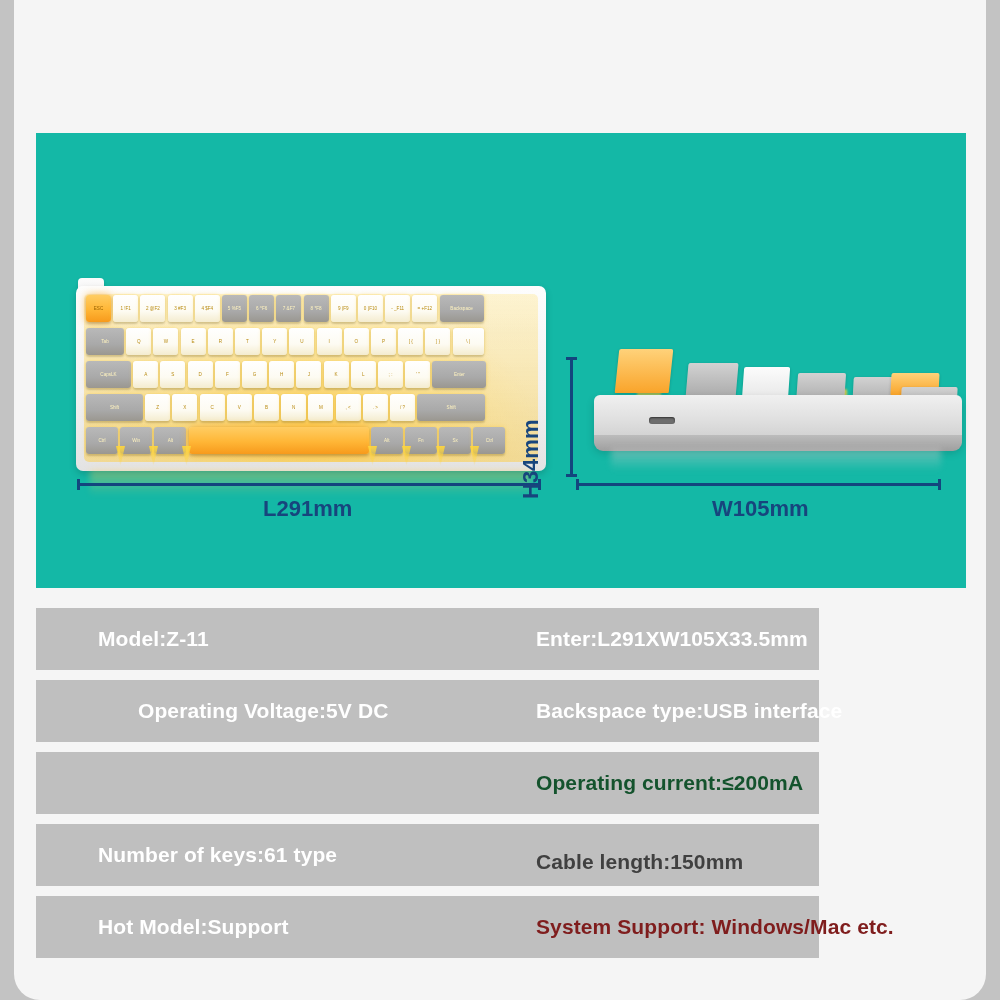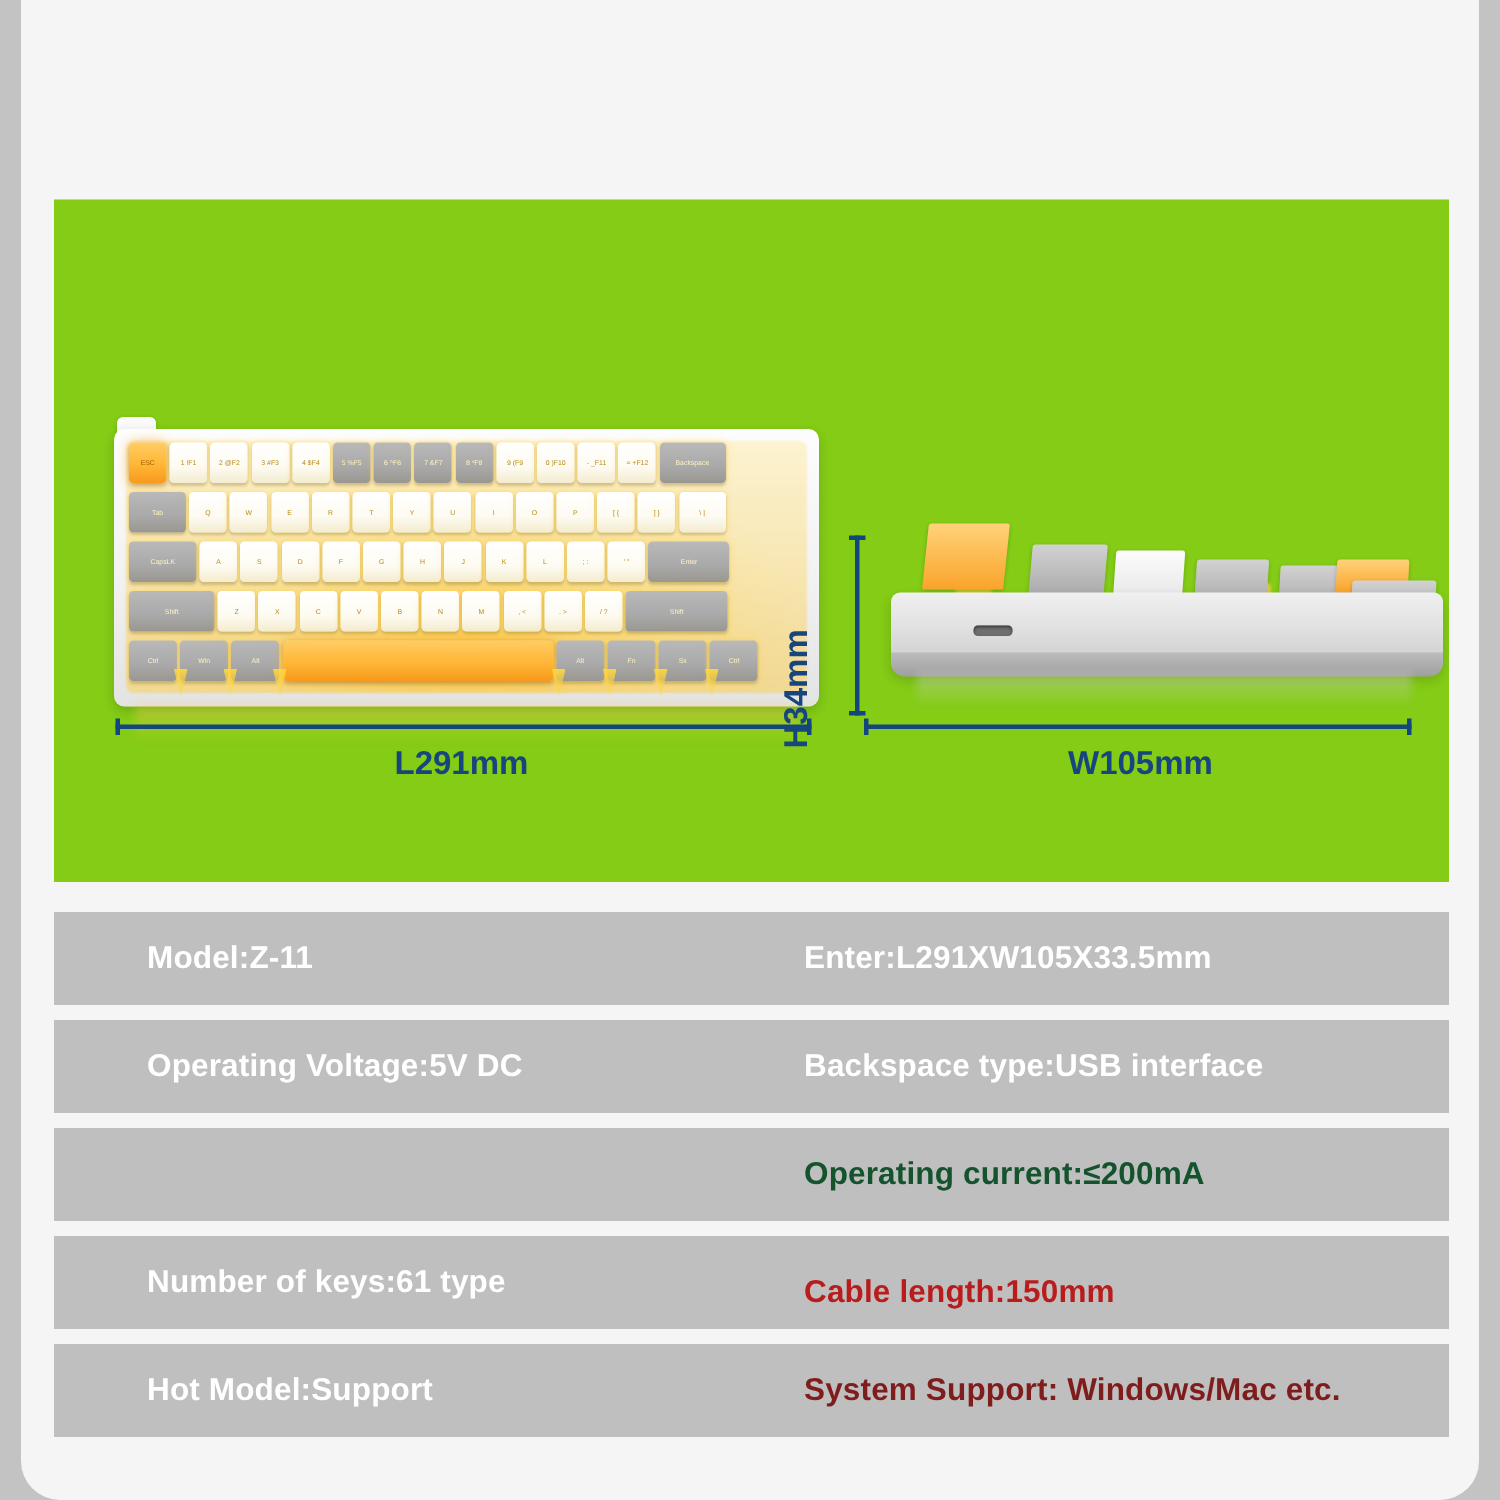--- a/index.html
+++ b/index.html
@@ -50,21 +50,21 @@
     transform: scaleX(0.93);
   }
 
   
   #hero {
     position: absolute;
     left: 22px;
     top: 133px;
     width: 930px;
     height: 455px;
-    background: #84cc16;
+    background: #14b8a6;
   }
 
   
   #kb-top {
     position: absolute;
     left: 40px;
     top: 145px;
     width: 470px;
     height: 195px;
   }
@@ -244,21 +244,21 @@
   #label-h {
     transform-origin: left bottom;
     transform: rotate(-90deg);
   }
 
   
   #spec-table {
     position: absolute;
     left: 22px;
     top: 608px;
-    width: 930px;
+    width: 783px;
   }
   .spec-row {
     position: relative;
     height: 62px;
     background: #bfbfbf;
     margin-bottom: 10px;
     display: flex;
     align-items: center;
   }
   .spec-cell {
@@ -544,29 +544,29 @@
     <div class="dimlabel" id="label-h" style="left:508px; top:340px;">H34mm</div>
 
   </div>
 
   <div id="spec-table">
       <div class="spec-row" style="background: rgb(191, 191, 191);">
         <div class="spec-cell spec-cell-left" style="color: rgb(255, 255, 255);">Model:Z-11</div>
         <div class="spec-cell spec-cell-right" style="color: rgb(255, 255, 255);">Enter:L291XW105X33.5mm</div>
       </div>
       <div class="spec-row" style="background: rgb(191, 191, 191);">
-        <div class="spec-cell spec-cell-left" style="color: rgb(255, 255, 255);">Operating Voltage:5V DC</div>
+        <div class="spec-cell spec-cell-left" style="color: rgb(255, 255, 255); margin-left: 40px;">Operating Voltage:5V DC</div>
         <div class="spec-cell spec-cell-right" style="color: rgb(255, 255, 255);">Backspace type:USB interface</div>
       </div>
       <div class="spec-row" style="background: rgb(191, 191, 191);">
         <div class="spec-cell spec-cell-right" style="color: #14532d;">Operating current:≤200mA</div>
       </div>
       <div class="spec-row" style="background: rgb(191, 191, 191);">
         <div class="spec-cell spec-cell-left" style="color: rgb(255, 255, 255);">Number of keys:61 type</div>
-        <div class="spec-cell spec-cell-right" style="color: #b91c1c; margin-top: 14px;">Cable length:150mm</div>
+        <div class="spec-cell spec-cell-right" style="color: #404040; margin-top: 14px;">Cable length:150mm</div>
       </div>
       <div class="spec-row" style="background: rgb(191, 191, 191);">
         <div class="spec-cell spec-cell-left" style="color: rgb(255, 255, 255);">Hot Model:Support</div>
         <div class="spec-cell spec-cell-right" style="color: #7f1d1d;">System Support: Windows/Mac etc.</div>
       </div>
     </div>
 
 </div>
 
 </body></html>

